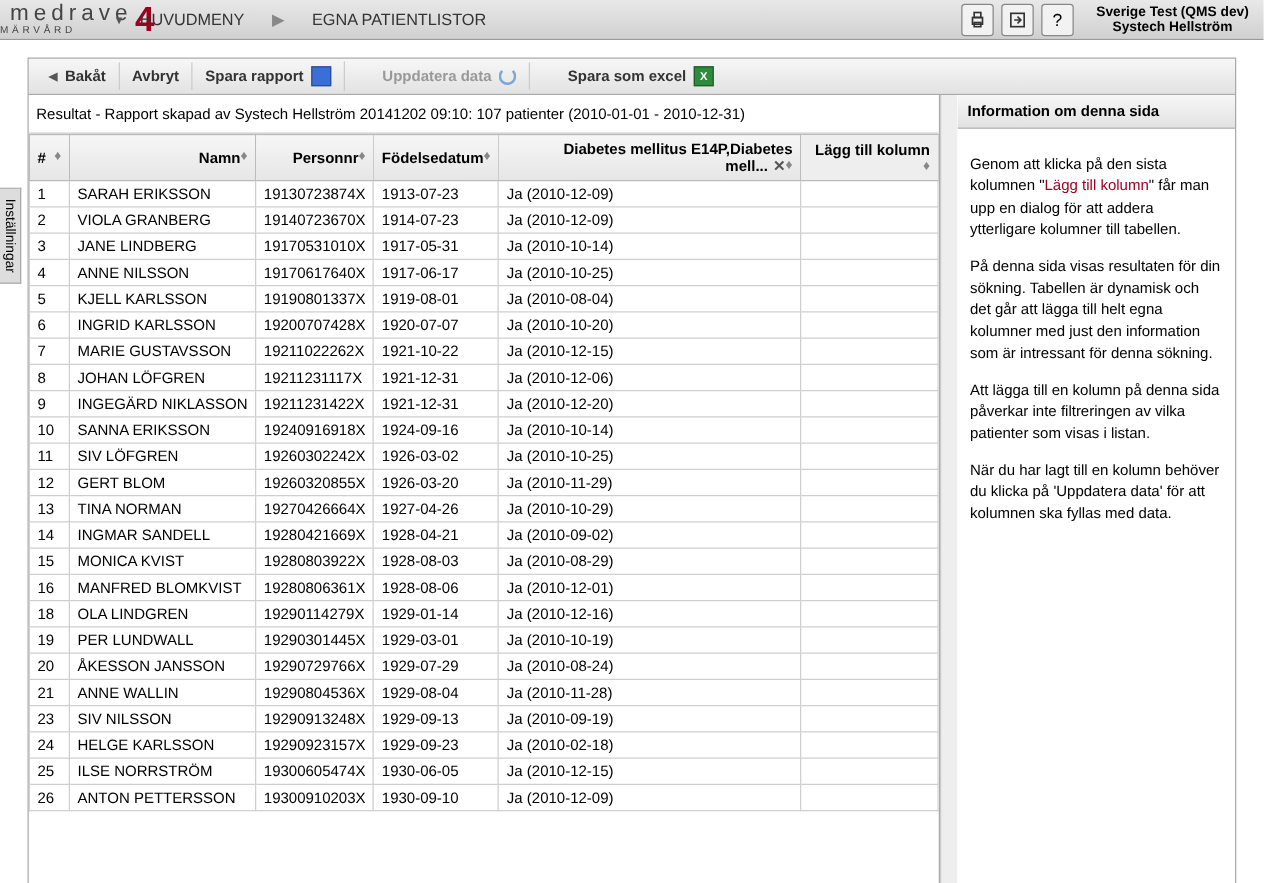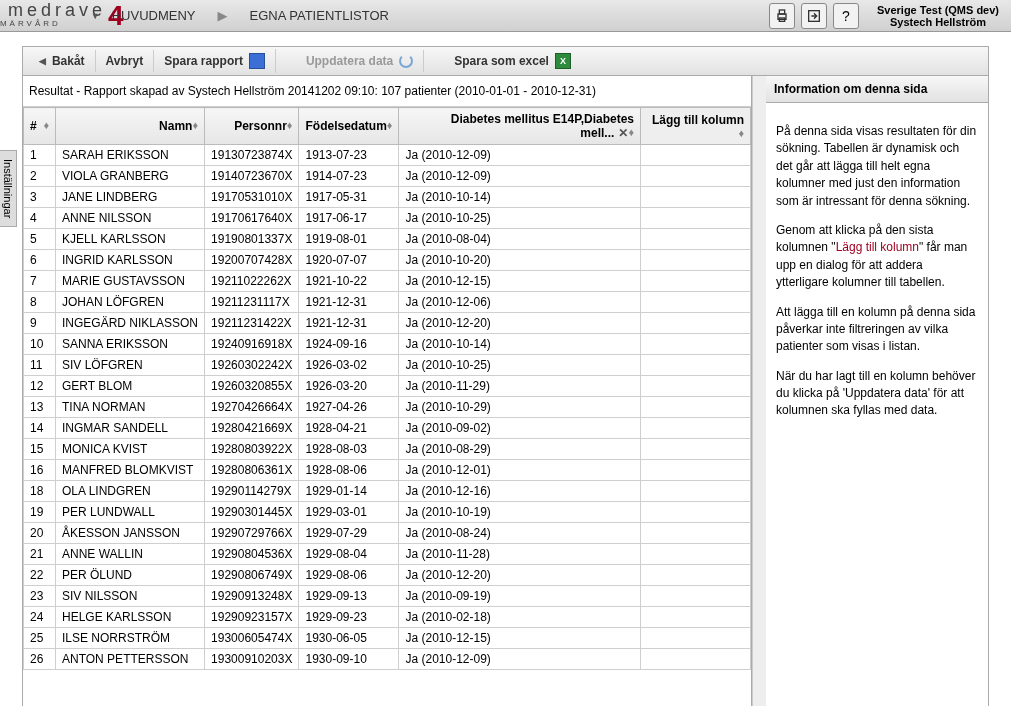--- a/index.html
+++ b/index.html
@@ -273,28 +273,20 @@
             </tr>
             <tr>
               <td class="numcol">21</td>
               <td>ANNE WALLIN</td>
               <td>19290804536X</td>
               <td>1929-08-04</td>
               <td>Ja (2010-11-28)</td>
               <td class="addcol-td"></td>
             </tr>
             <tr>
-              <td class="numcol">22</td>
-              <td>PER ÖLUND</td>
-              <td>19290806749X</td>
-              <td>1929-08-06</td>
-              <td>Ja (2010-12-20)</td>
-              <td class="addcol-td"></td>
-            </tr>
-            <tr>
               <td class="numcol">23</td>
               <td>SIV NILSSON</td>
               <td>19290913248X</td>
               <td>1929-09-13</td>
               <td>Ja (2010-09-19)</td>
               <td class="addcol-td"></td>
             </tr>
             <tr>
               <td class="numcol">24</td>
               <td>HELGE KARLSSON</td>
@@ -319,18 +311,18 @@
               <td>Ja (2010-12-09)</td>
               <td class="addcol-td"></td>
             </tr>
           </tbody>
       </table>
     </div>
   </div>
   <div class="scrolltrack"></div>
   <div class="sidepanel">
     <div class="side-title">Information om denna sida</div>
+    <p><span>Genom att klicka på den sista kolumnen "</span><span class="highlight">Lägg till kolumn</span><span>" får man upp en dialog för att addera ytterligare kolumner till tabellen.</span></p>
     <p>På denna sida visas resultaten för din sökning. Tabellen är dynamisk och det går att lägga till helt egna kolumner med just den information som är intressant för denna sökning.</p>
-    <p><span>Genom att klicka på den sista kolumnen "</span><span class="highlight">Lägg till kolumn</span><span>" får man upp en dialog för att addera ytterligare kolumner till tabellen.</span></p>
     <p>Att lägga till en kolumn på denna sida påverkar inte filtreringen av vilka patienter som visas i listan.</p>
     <p>När du har lagt till en kolumn behöver du klicka på 'Uppdatera data' för att kolumnen ska fyllas med data.</p>
   </div>
 </div>
 
 </body></html>

